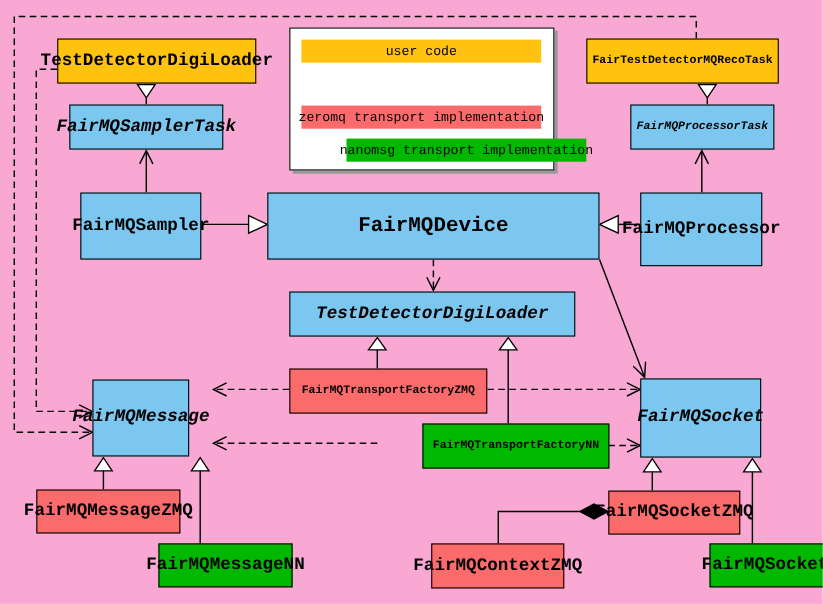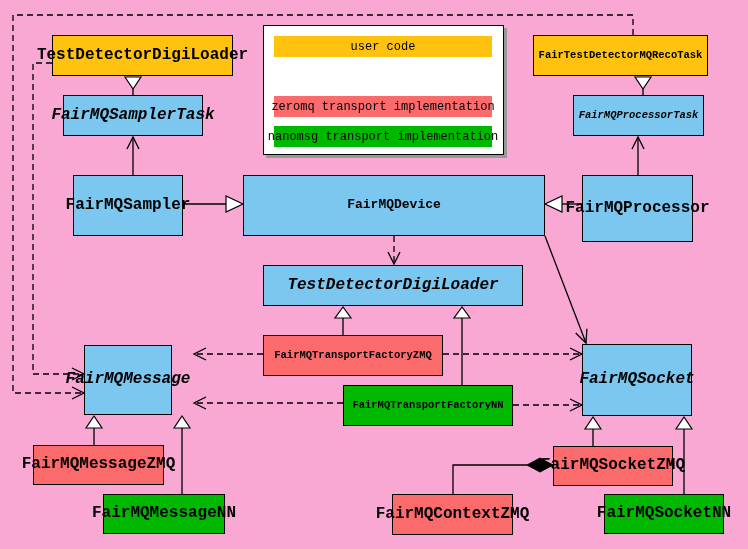--- a/index.html
+++ b/index.html
@@ -11,26 +11,26 @@
   .e{stroke:#000;stroke-width:1.3;fill:none;}
   .ed{stroke:#000;stroke-width:1.3;fill:none;stroke-dasharray:6 4;}
   .tri{fill:#fff;stroke:#000;stroke-width:1.2;}
   .dia{fill:#000;stroke:#000;stroke-width:1;}
   .node{
     position:absolute;z-index:2;box-sizing:border-box;border:1.5px solid #000;
     display:flex;align-items:center;justify-content:center;text-align:center;
     font-weight:bold;font-size:16px;color:#000;white-space:nowrap;line-height:1.1;
   }
   .abstract{font-style:italic;}
-  .big{font-size:13px;}
+  .big{font-size:19px;}
   .small{font-size:10.5px;}
   .t-user_code{background:var(--c-user_code,#FFC20E);}
   .t-framework{background:var(--c-framework,#7CC7EF);}
   .t-zeromq{background:var(--c-zeromq,#FB6B6B);}
-  .t-nanomsg{background:var(--c-nanomsg,#00B800);}
+  .t-nanomsg{background:var(--c-nanomsg,#00B800);margin-left:41px;}
   .legend{
     position:absolute;z-index:2;left:263px;top:25px;width:241px;height:130px;
     box-sizing:border-box;background:#fff;border:1.5px solid #000;
     box-shadow:3px 3px 0 #999;
   }
   .legend-bar{
     position:absolute;left:10px;width:218px;height:21px;
     display:flex;align-items:center;justify-content:center;
     font-size:12px;font-weight:normal;color:#000;white-space:nowrap;
   }

